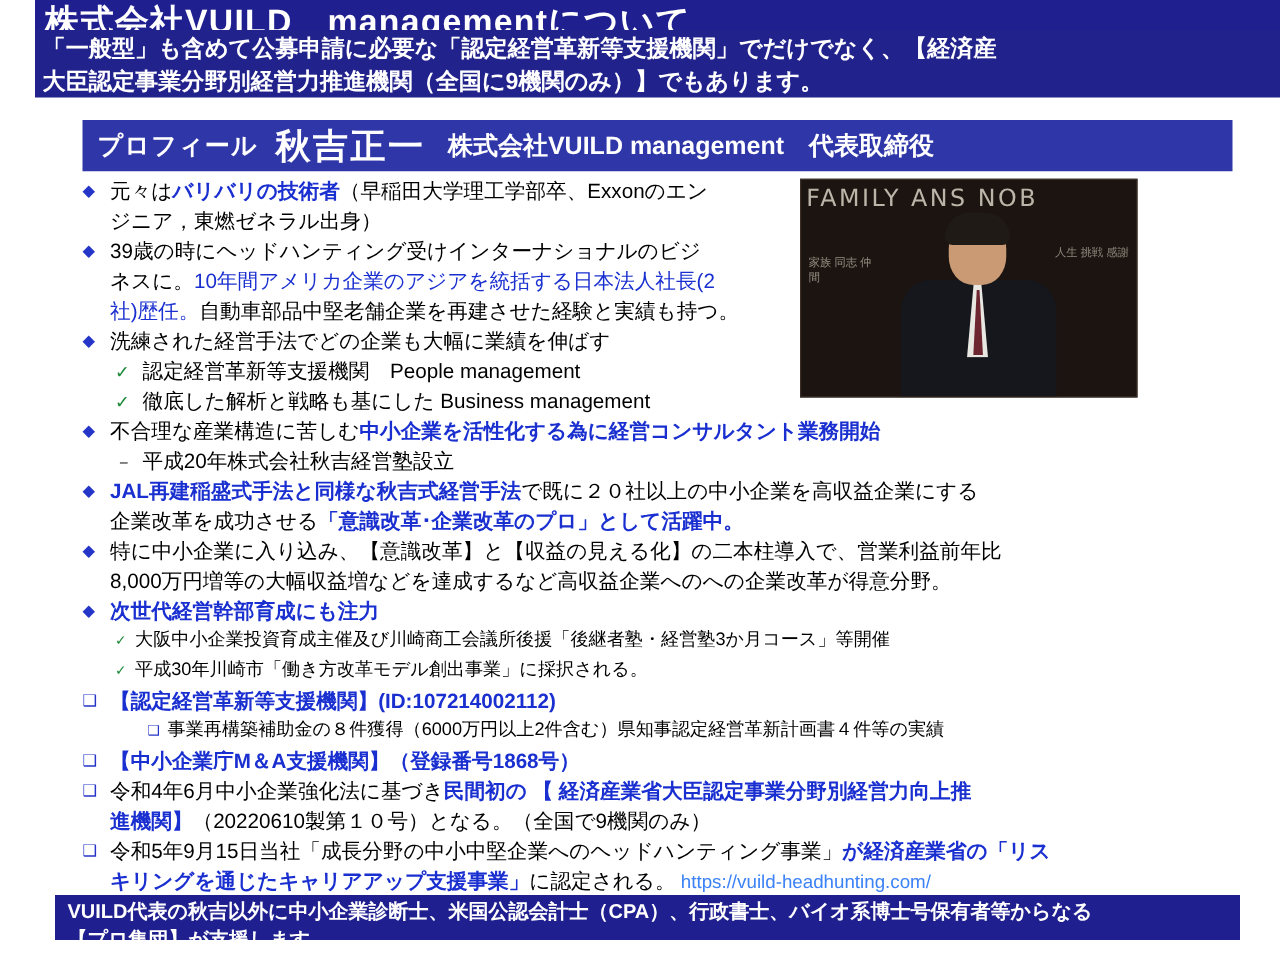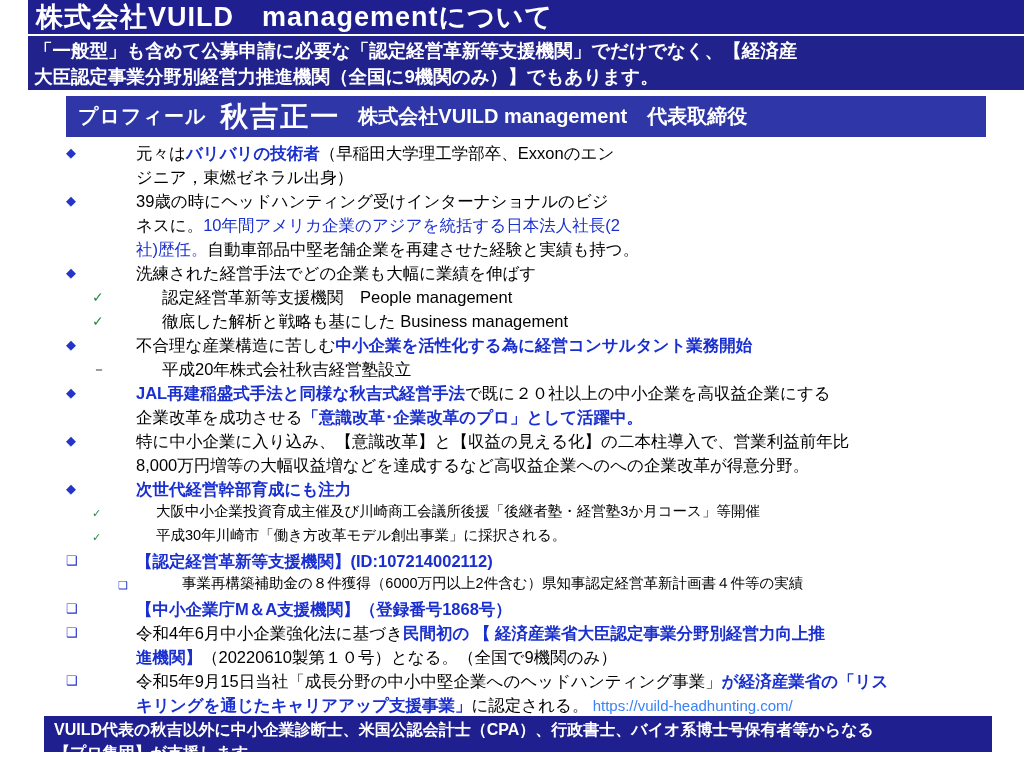--- a/index.html
+++ b/index.html
@@ -35,21 +35,21 @@
     line-height: 34px;
     padding-left: 8px;
     box-sizing: border-box;
     white-space: nowrap;
   }
 
   
   .sub-band {
     position: absolute;
     left: 28px;
-    top: 36px;
+    top: 24px;
     width: 996px;
     height: 54px;
     background: #22228c;
     color: #ffffff;
     font-size: 18.5px;
     font-weight: bold;
     line-height: 26px;
     padding: 2px 4px 0 6px;
     box-sizing: border-box;
   }
@@ -204,21 +204,20 @@
   .sq {
     color: #2435c8;
     font-size: 13px;
   }
   .dash { color: #202020; font-size: 14px; }
   .txt {
     flex: 1 1 auto;
     font-size: 16.5px;
     line-height: 22px;
     color: #000000;
-    margin-left: 48px;
   }
   .blue { color: #1a2fd0; }
   .blue-b { color: #1a2fd0; font-weight: bold; }
   .bold { font-weight: normal; }
   .sm { font-size: 14.5px; line-height: 19px; }
   .link {
     color: #3b82f6;
     font-size: 15px;
   }
 
@@ -249,20 +248,30 @@
     <div>「一般型」も含めて公募申請に必要な「認定経営革新等支援機関」でだけでなく、【経済産</div>
     <div>大臣認定事業分野別経営力推進機関（全国に9機関のみ）】でもあります。</div>
   </div>
 
   <div class="profile-header">
     <span class="ph-label">プロフィール</span>
     <span class="ph-name">秋吉正一</span>
     <span class="ph-role">株式会社VUILD management　代表取締役</span>
   </div>
 
+  <div class="photo">
+    <div class="chalk">FAMILY ANS NOB</div>
+    <div class="chalk2">家族 同志 仲間</div>
+    <div class="chalk3">人生 挑戦 感謝</div>
+    <div class="person-body"></div>
+    <div class="person-shirt"></div>
+    <div class="person-tie"></div>
+    <div class="person-head"></div>
+    <div class="person-hair"></div>
+  </div>
 
   <div class="content" id="bullet-list">
       <div class="row">
         <span class="bullet diamond">◆</span>
         <span class="txt"><span class="">元々は</span><span class="blue-b">バリバリの技術者</span><span class="">（早稲田大学理工学部卒、Exxonのエン</span></span>
       </div>
       <div class="row">
         <span class="bullet "></span>
         <span class="txt"><span class="">ジニア，東燃ゼネラル出身）</span></span>
       </div>

